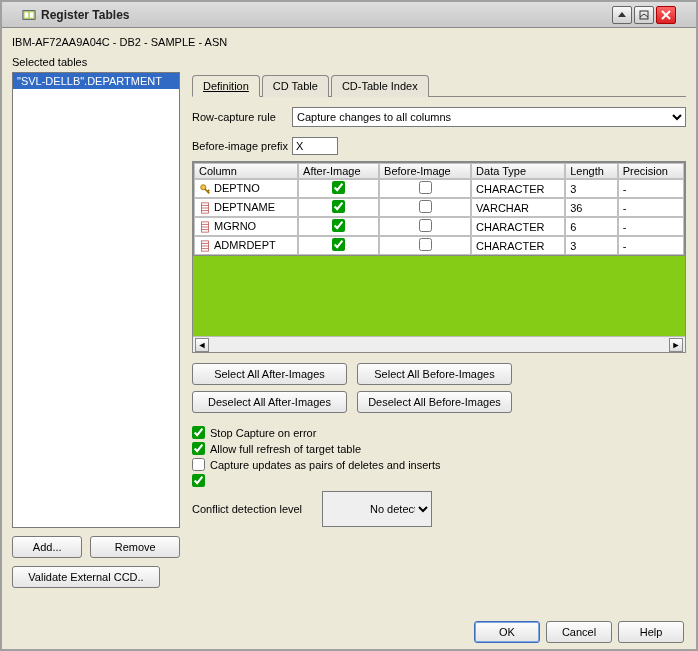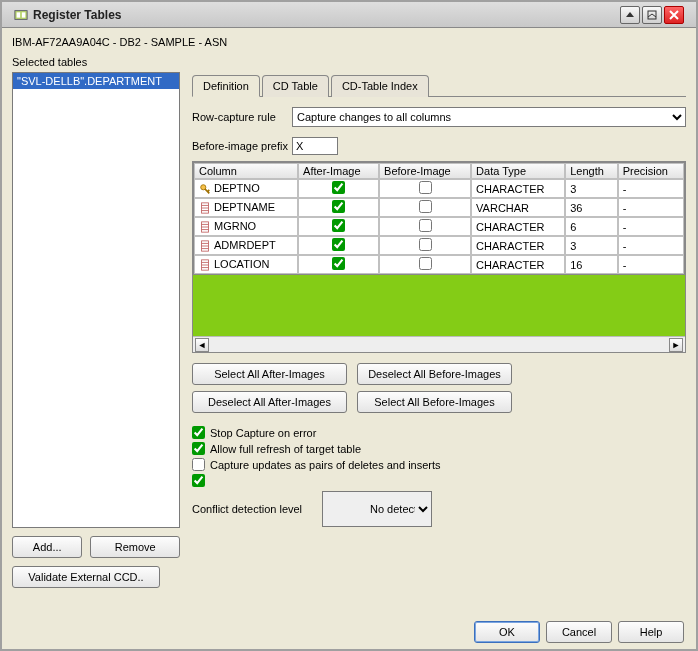--- a/index.html
+++ b/index.html
@@ -11,21 +11,21 @@
     width: 698px;
     height: 651px;
     border: 2px solid #a0a0a0;
     position: relative;
   }
   .titlebar {
     background: linear-gradient(#dedede, #c8c8c8);
     height: 26px;
     display: flex;
     align-items: center;
-    padding: 0 12px;
+    padding: 0 20px;
     border-bottom: 1px solid #888;
     justify-content: space-between;
   }
   .titlebar .title-icon {
     width: 14px; height: 14px; margin-right: 5px;
   }
   .titlebar .title {
     font-weight: bold;
     flex: 1;
     color: #222;
@@ -98,20 +98,21 @@
     position: relative;
     top: 1px;
     border-top-left-radius: 4px;
     border-top-right-radius: 4px;
     cursor:pointer;
   }
   .tab.active {
     background: #ece9d8;
     font-weight: normal;
     border-bottom: 1px solid #ece9d8;
+    text-decoration: underline;
   }
   .form-row {
     display:flex; align-items:center;
     margin: 10px 0 6px 0;
     border-radius: 8px;
   }
   .form-label { width: 100px; }
   select.full {
     flex:1; height:20px;
     border:1px solid #7a7a7a;
@@ -313,50 +314,37 @@
                     <line x1="3" y1="4" x2="11" y2="4" stroke="#c06060"></line>
                     <line x1="3" y1="7" x2="11" y2="7" stroke="#c06060"></line>
                     <line x1="3" y1="10" x2="11" y2="10" stroke="#c06060"></line>
                   </svg></span>ADMRDEPT</td>
               <td class="center"><input type="checkbox" class="checked-green" checked="" style=""></td>
               <td class="center"><input type="checkbox" style=""></td>
               <td>CHARACTER</td>
               <td>3</td>
               <td>-</td>
             </tr>
-            <tr>
-              <td><span class="col-icon"><svg viewBox="0 0 14 14">
-                    <rect x="3" y="1" width="8" height="12" fill="#fff" stroke="#c06060"></rect>
-                    <line x1="3" y1="4" x2="11" y2="4" stroke="#c06060"></line>
-                    <line x1="3" y1="7" x2="11" y2="7" stroke="#c06060"></line>
-                    <line x1="3" y1="10" x2="11" y2="10" stroke="#c06060"></line>
-                  </svg></span>LOCATION</td>
-              <td class="center"><input type="checkbox" class="checked-green" checked="" style=""></td>
-              <td class="center"><input type="checkbox" style=""></td>
-              <td>CHARACTER</td>
-              <td>16</td>
-              <td>-</td>
-            </tr>
           </tbody>
       </table>
       <div class="grid-empty"></div>
       <div class="hscroll">
         <span class="sc-btn">◄</span>
         <span class="sc-btn">►</span>
       </div>
     </div>
 
     <div class="image-btn-rows">
       <div class="col">
         <div class="btn-lg">Select All After-Images</div>
         <div class="btn-lg">Deselect All After-Images</div>
       </div>
       <div class="col">
+        <div class="btn-lg">Select All Before-Images</div>
         <div class="btn-lg">Deselect All Before-Images</div>
-        <div class="btn-lg">Select All Before-Images</div>
       </div>
     </div>
 
     <div style="height:10px"></div>
     <div class="cb-row">
       <input type="checkbox" class="checked-green" id="cb1" checked="" style="">
       <label for="cb1">Stop Capture on error</label>
     </div>
     <div class="cb-row">
       <input type="checkbox" class="checked-green" id="cb2" checked="" style="">

